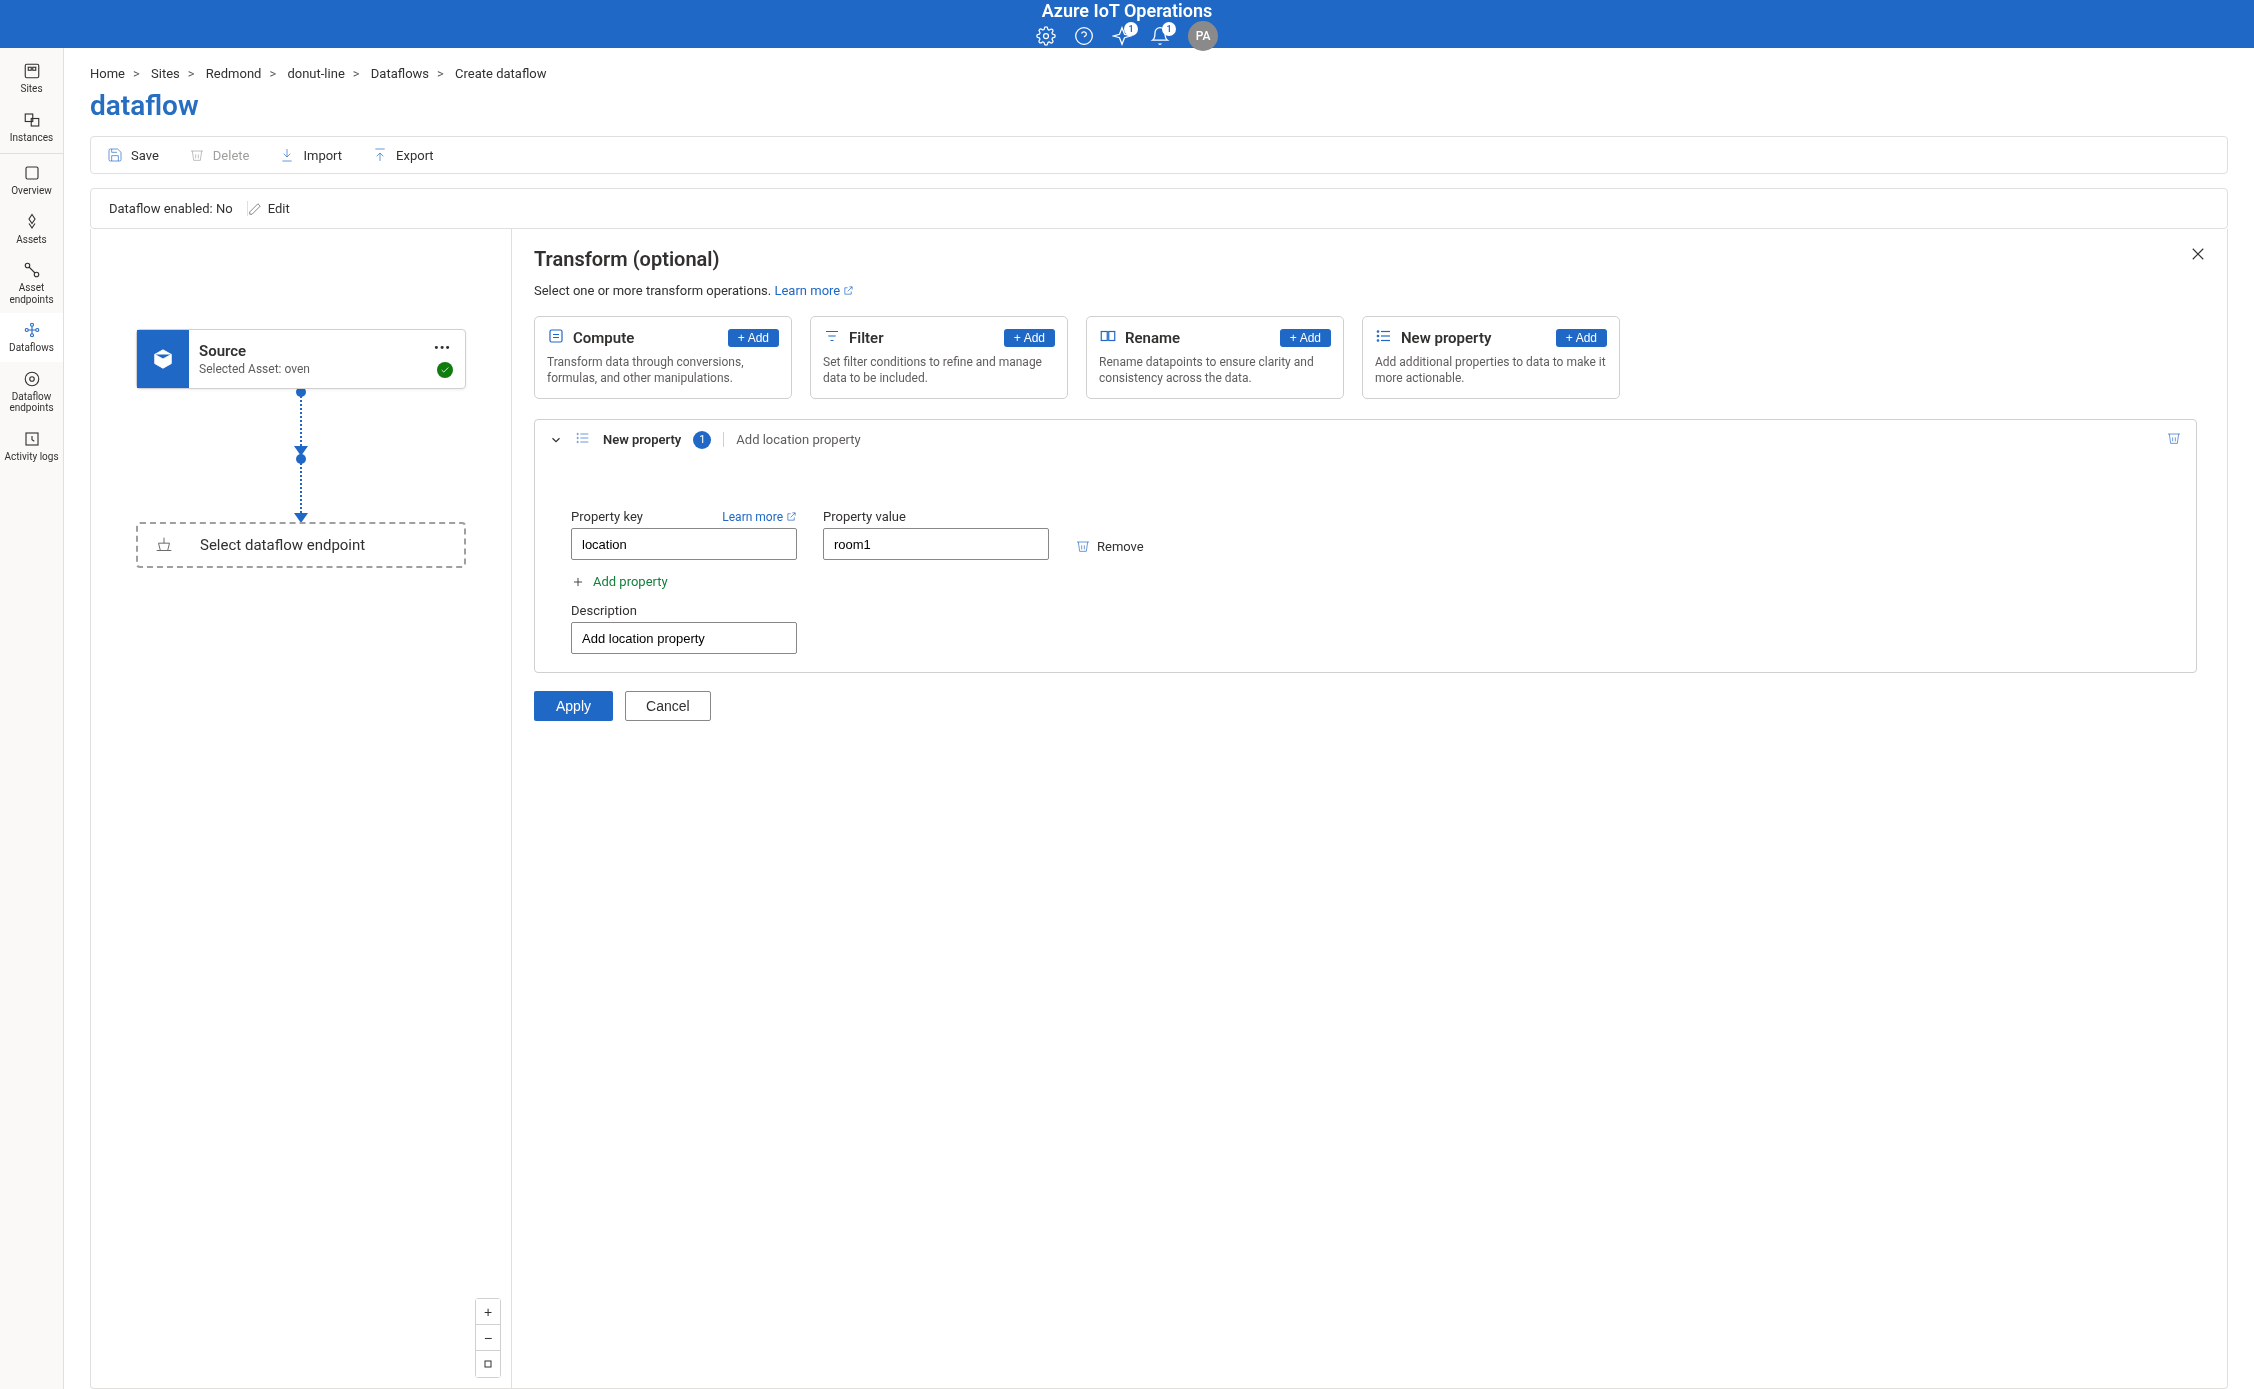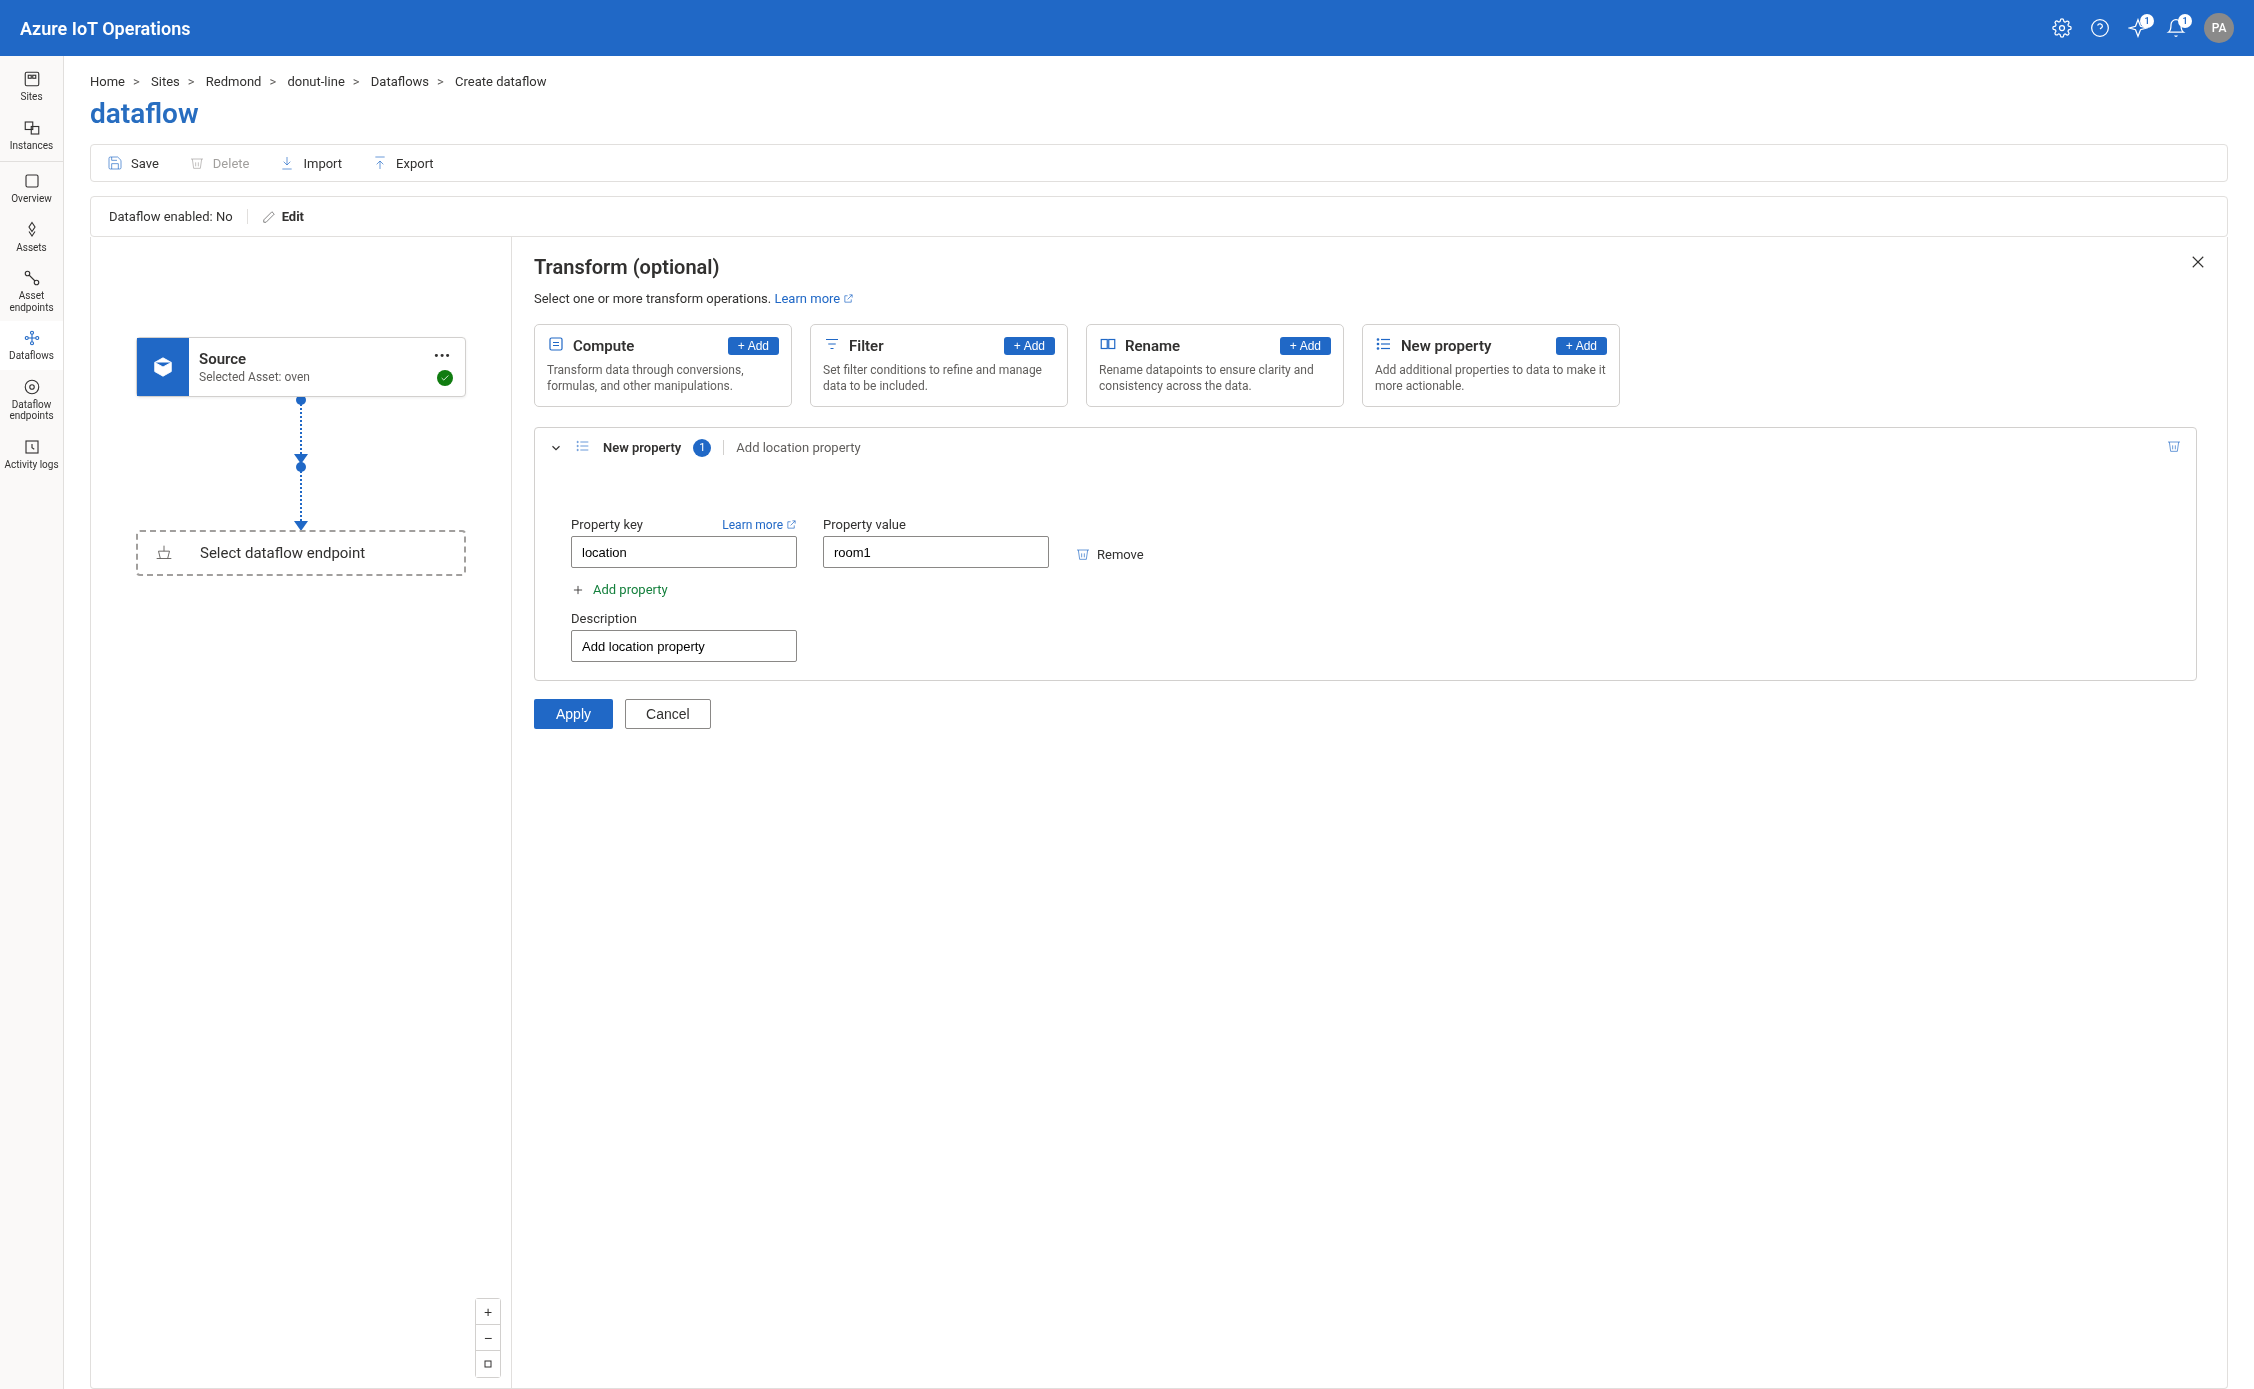--- a/index.html
+++ b/index.html
@@ -1,20 +1,20 @@
 <!DOCTYPE html>
 <html><head>
 <meta charset="utf-8">
 <style>
   * { box-sizing: border-box; margin: 0; padding: 0; }
   body { font-family: "Segoe UI", -apple-system, BlinkMacSystemFont, Roboto, Arial, sans-serif; font-size: 13px; color: #323130; background: #ffffff; }
   .app { display: flex; flex-direction: column; height: 100vh; }
 
   
-  .topbar { background: #2068c6; color: #fff; height: 56px; display: flex; align-items: center; padding: 0 20px; font-size: 18px; font-weight: 600; justify-content: space-between; }
+  .topbar { background: #2068c6; color: #fff; height: 48px; display: flex; align-items: center; padding: 0 20px; font-size: 18px; font-weight: 600; justify-content: space-between; flex-direction: column; }
   .topbar-right { display: flex; align-items: center; gap: 18px; }
   .topbar-icon { width: 20px; height: 20px; display: flex; align-items: center; justify-content: center; cursor: pointer; position: relative; }
   .topbar-icon svg { width: 20px; height: 20px; stroke: #fff; fill: none; stroke-width: 1.5; }
   .badge { position: absolute; top: -4px; right: -6px; background: #fff; color: #2068c6; min-width: 14px; height: 14px; border-radius: 7px; font-size: 9px; display: flex; align-items: center; justify-content: center; font-weight: 600; }
   .avatar { width: 30px; height: 30px; border-radius: 50%; background: #8a8a8a; color: #fff; display: flex; align-items: center; justify-content: center; font-size: 12px; font-weight: 500; cursor: pointer; }
 
   .body { display: flex; flex: 1; overflow: hidden; }
   
   .leftnav { width: 64px; border-right: 1px solid #e1dfdd; display: flex; flex-direction: column; padding-top: 6px; background: #faf9f8; }
   .leftnav-item { display: flex; flex-direction: column; align-items: center; padding: 8px 4px 8px; font-size: 10px; text-align: center; line-height: 1.15; cursor: pointer; color: #323130; gap: 3px; }
@@ -33,21 +33,21 @@
   .page-title { font-size: 28px; color: #276dc0; font-weight: 600; margin: 8px 0 14px; }
 
   .commandbar { border: 1px solid #e1dfdd; border-radius: 4px; padding: 10px 16px; display: flex; gap: 30px; }
   .cmd { display: flex; align-items: center; gap: 8px; cursor: pointer; color: #323130; }
   .cmd.disabled { color: #a19f9d; cursor: default; }
   .cmd svg { width: 16px; height: 16px; }
   .cmd:not(.disabled) svg { stroke: #2068c6; fill: none; }
   .cmd.disabled svg { stroke: #a19f9d; fill: none; }
 
   .enablebar { border: 1px solid #e1dfdd; border-radius: 4px; margin-top: 14px; padding: 12px 18px; display: flex; align-items: center; color: #323130; }
-  .enablebar .editbtn { border-left: 1px solid #e1dfdd; margin-left: 14px; padding-left: 14px; display: flex; align-items: center; gap: 6px; cursor: pointer; font-weight: bold; }
+  .enablebar .editbtn { border-left: 1px solid #e1dfdd; margin-left: 14px; display: flex; align-items: center; gap: 6px; cursor: pointer; }
   .enablebar svg { width: 14px; height: 14px; stroke: #323130; fill: none; }
 
   .designer-wrap { border: 1px solid #e1dfdd; border-top: none; border-radius: 0 0 4px 4px; flex: 1; display: flex; overflow: hidden; }
   .canvas { flex: 0 0 420px; position: relative; padding: 40px 24px; }
 
   .node { width: 330px; background: #fff; border: 1px solid #d2d0ce; border-radius: 4px; display: flex; position: relative; margin: 0 auto 0 auto; box-shadow: 0 1px 3px rgba(0,0,0,0.07); }
   .node .iconblk { width: 52px; display: flex; align-items: center; justify-content: center; }
   .node .iconblk svg { width: 22px; height: 22px; }
   .node .body { flex:1; padding: 12px 10px; flex-direction: column; display:flex; }
   .node .title { font-size: 15px; font-weight: 600; }

